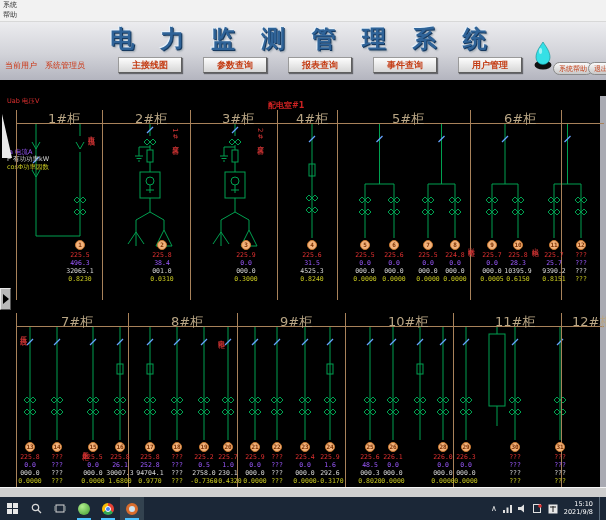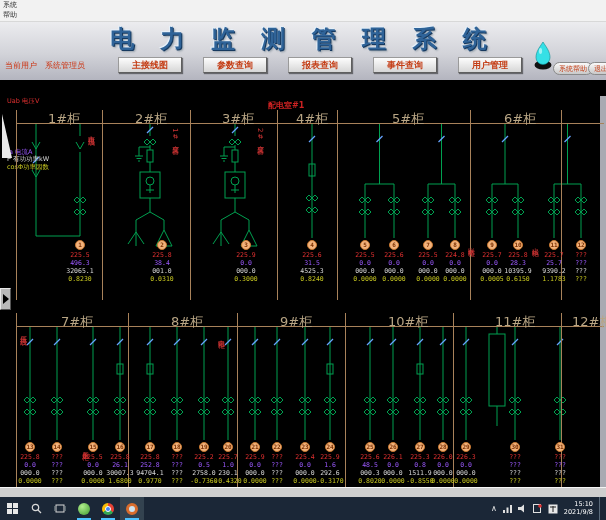--- a/index.html
+++ b/index.html
@@ -387,21 +387,21 @@
         <div class="ro-u">225.8</div>
         <div class="ro-i">28.3</div>
         <div class="ro-p">10395.9</div>
         <div class="ro-pf">0.6150</div>
       </div>
       <div class="readout" style="left: 534px; top: 144px;">
         <div class="ro-circle">11</div>
         <div class="ro-u">225.7</div>
         <div class="ro-i">25.7</div>
         <div class="ro-p">9390.2</div>
-        <div class="ro-pf">1.1783</div>
+        <div class="ro-pf">0.8151</div>
       </div>
       <div class="readout" style="left: 561px; top: 144px;">
         <div class="ro-circle">12</div>
         <div class="ro-u">???</div>
         <div class="ro-i">???</div>
         <div class="ro-p">???</div>
         <div class="ro-pf">???</div>
       </div>
       <div class="bus" style="top: 230px; background: rgb(168, 130, 90);"></div>
       <div class="divider" style="left: 16px; top: 217px; height: 185px; background: rgb(168, 130, 90);"></div>
@@ -510,27 +510,20 @@
         <div class="ro-p">000.3</div>
         <div class="ro-pf">0.8020</div>
       </div>
       <div class="readout" style="left: 373px; top: 346px;">
         <div class="ro-circle">26</div>
         <div class="ro-u">226.1</div>
         <div class="ro-i">0.0</div>
         <div class="ro-p">000.0</div>
         <div class="ro-pf">0.0000</div>
       </div>
-      <div class="readout" style="left: 400px; top: 346px;">
-        <div class="ro-circle">27</div>
-        <div class="ro-u">225.3</div>
-        <div class="ro-i">0.8</div>
-        <div class="ro-p">1511.9</div>
-        <div class="ro-pf">-0.8550</div>
-      </div>
       <div class="readout" style="left: 423px; top: 346px;">
         <div class="ro-circle">28</div>
         <div class="ro-u">226.0</div>
         <div class="ro-i">0.0</div>
         <div class="ro-p">000.0</div>
         <div class="ro-pf">0.0000</div>
       </div>
       <div class="readout" style="left: 446px; top: 346px;">
         <div class="ro-circle">29</div>
         <div class="ro-u">226.3</div>

